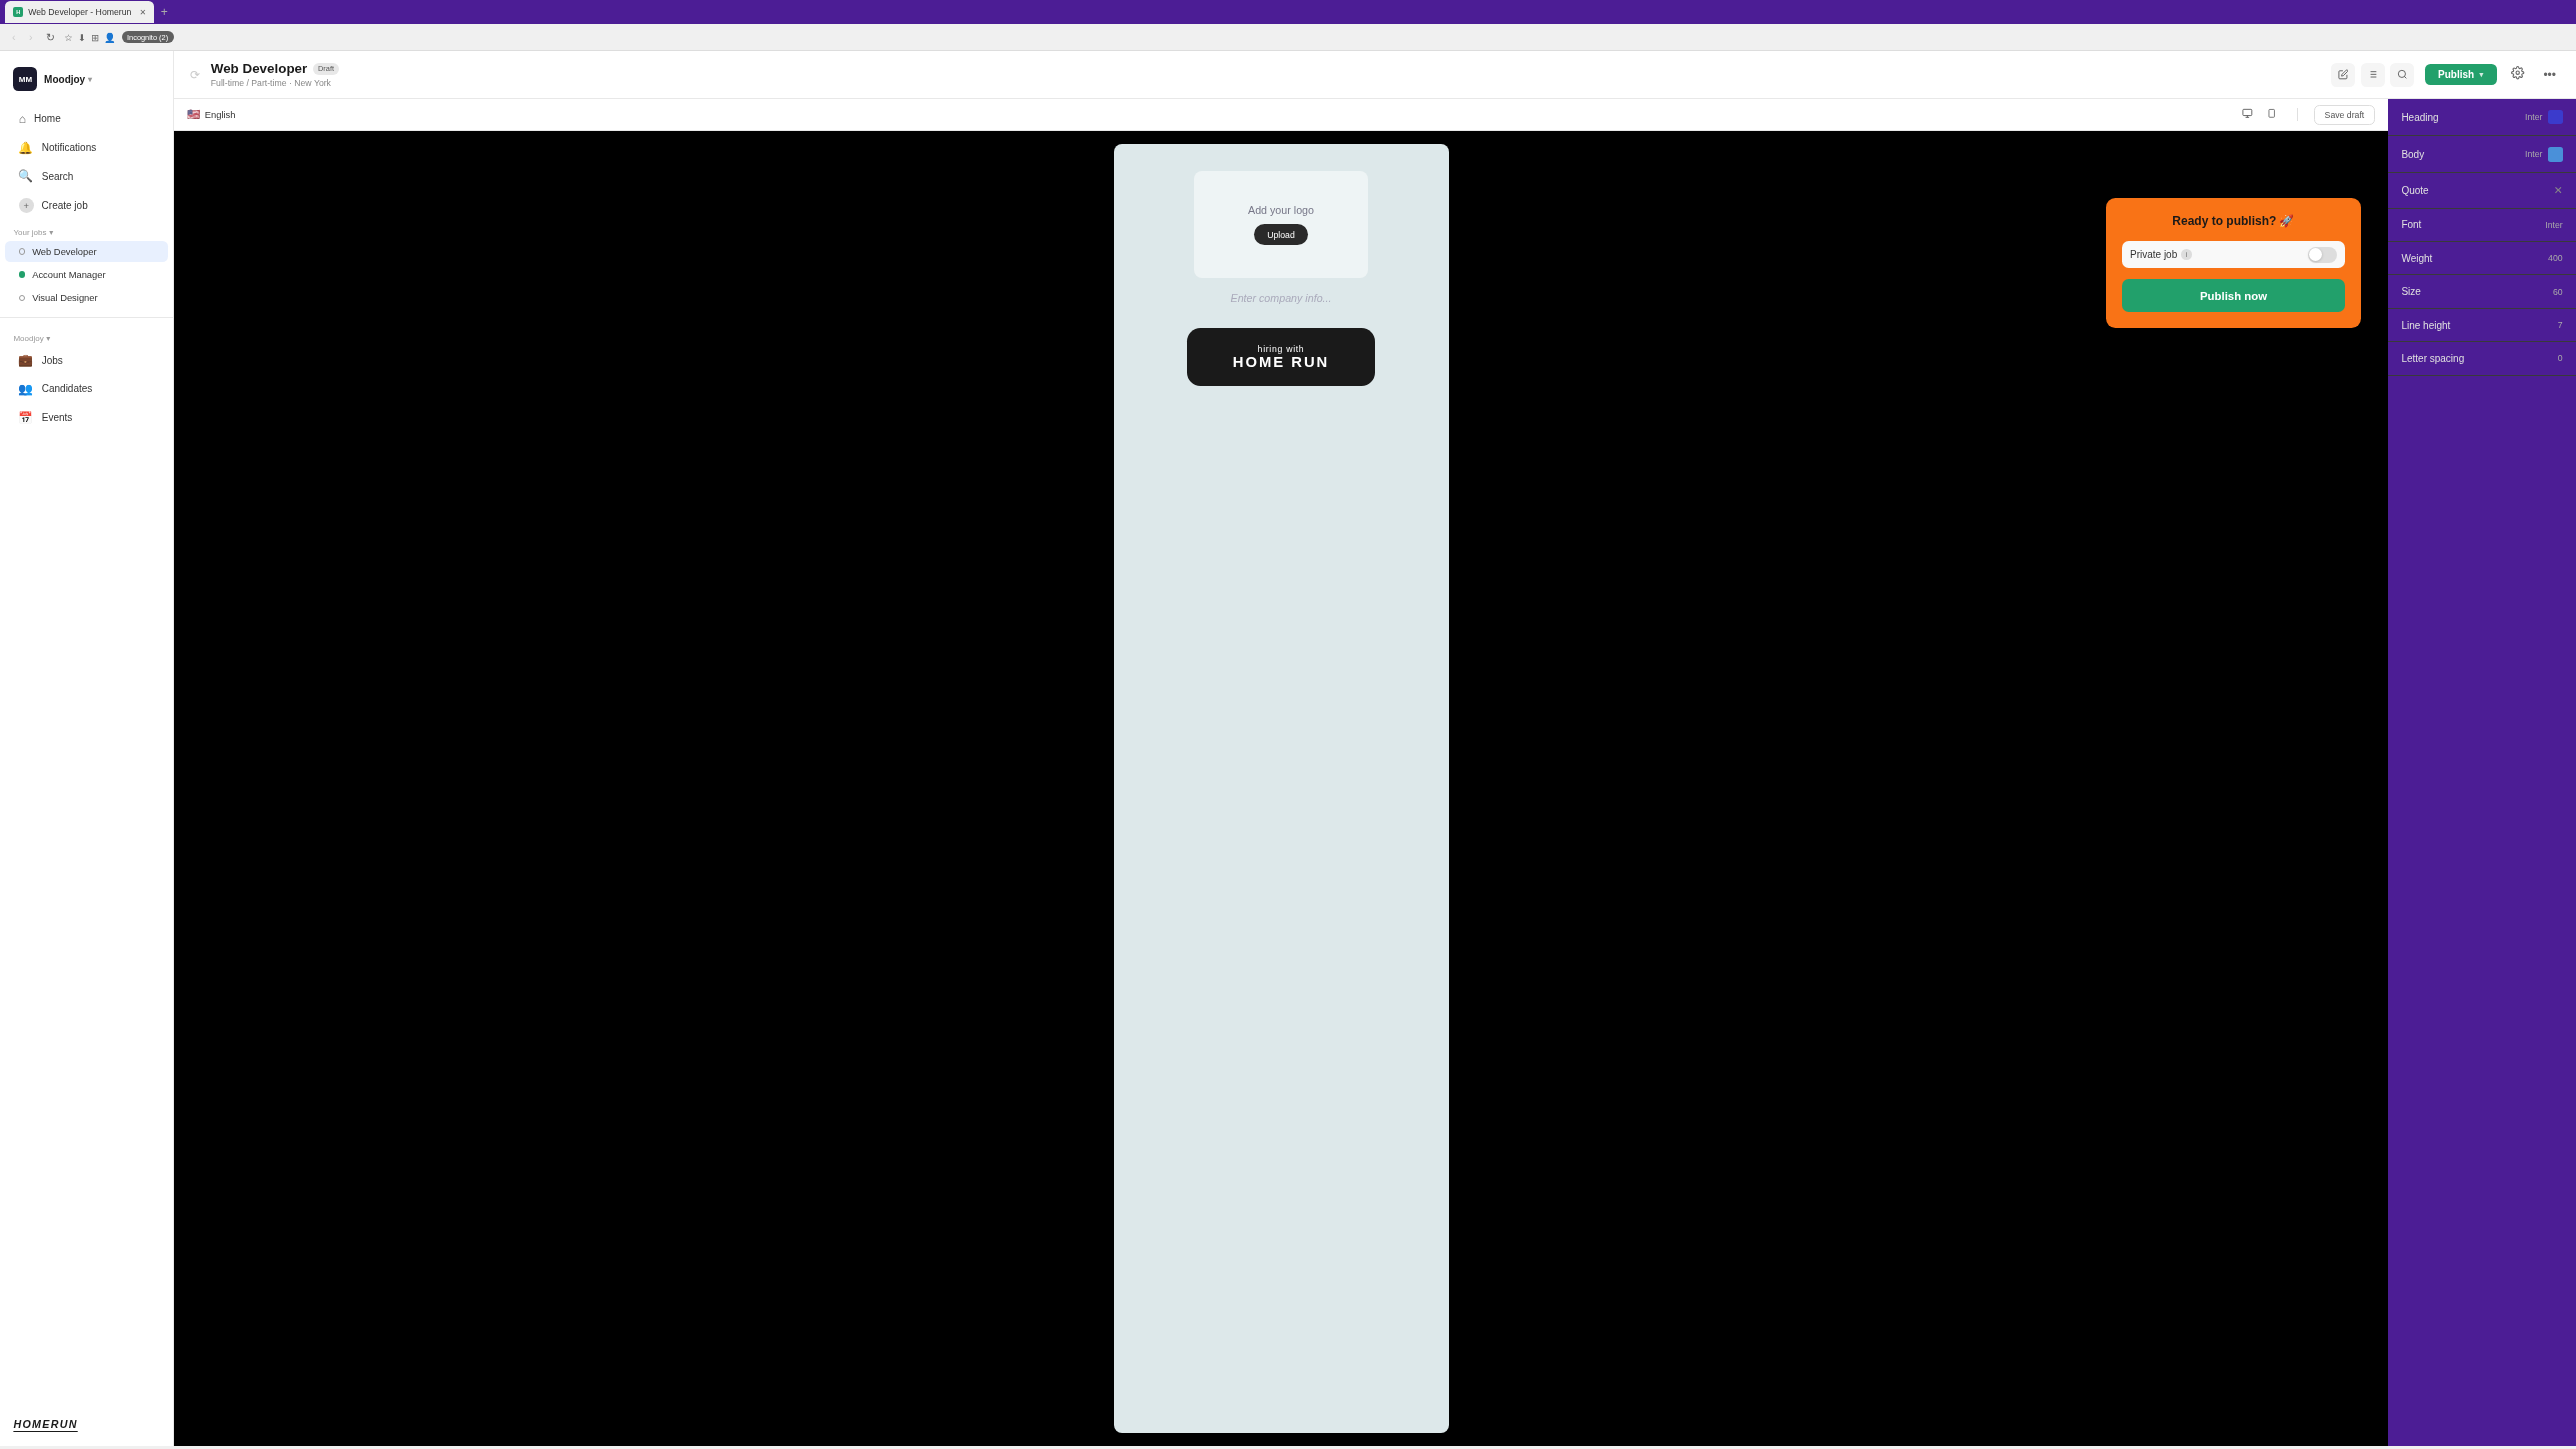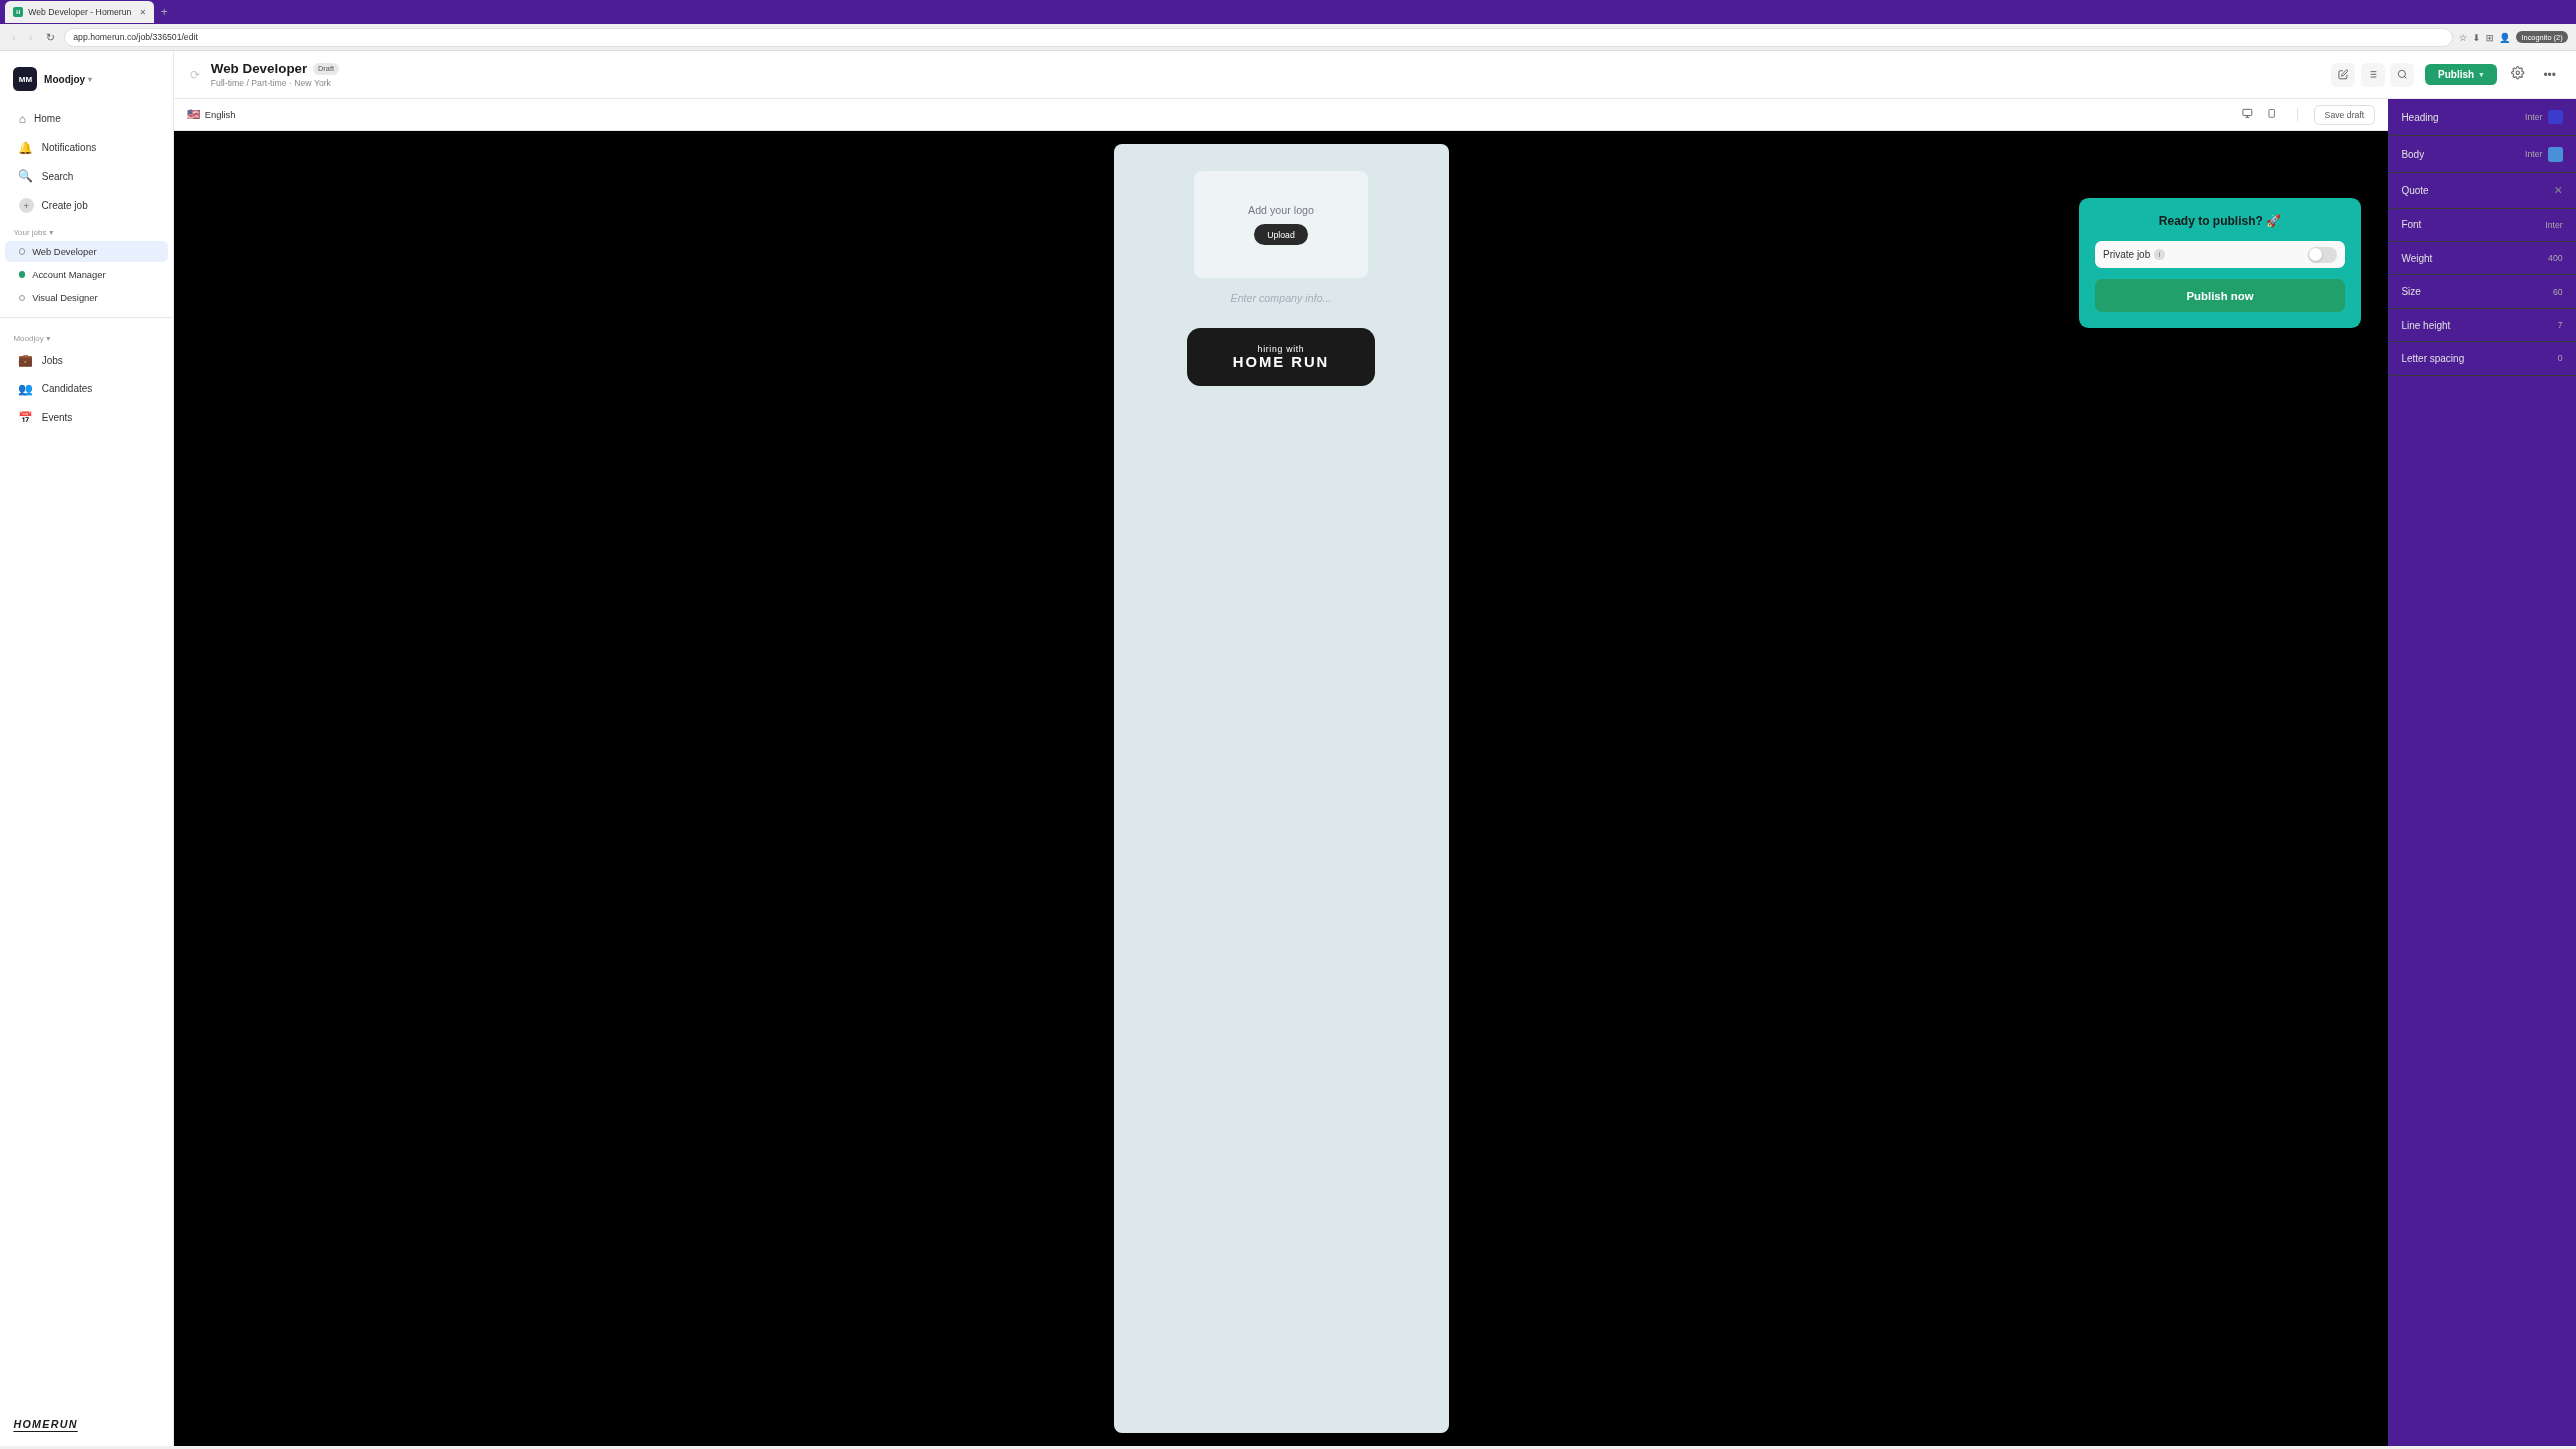--- a/index.html
+++ b/index.html
@@ -395,22 +395,22 @@
       color: #888;
       font-size: 10.7px;
       cursor: pointer;
     }
 
     
     .publish-popup {
       position: absolute;
       top: 99px;
       right: 215px;
-      width: 282px;
-      background: #14b8a6;
+      width: 255px;
+      background: #f97316;
       border-radius: 9.4px;
       box-shadow: 0 5.4px 27px rgba(0,0,0,0.18);
       padding: 16px;
       z-index: 100;
     }
     .publish-popup-title {
       font-size: 12px;
       font-weight: 600;
       color: #1a1a1a;
       text-align: center;
@@ -482,23 +482,20 @@
     <span>Web Developer - Homerun</span>
     <span class="tab-close">✕</span>
   </div>
   <span class="tab-new">+</span>
 </div>
 
 <div class="nav-bar">
   <button class="nav-btn" disabled="">‹</button>
   <button class="nav-btn" disabled="">›</button>
   <button class="nav-btn">↻</button>
-  <div class="address-bar">
-    <span>app.homerun.co/job/336501/edit</span>
-  </div>
   <div class="nav-actions">
     <span>☆</span>
     <span>⬇</span>
     <span>⊞</span>
     <span>👤</span>
     <span class="incognito-badge">Incognito (2)</span>
   </div>
 </div>
 
 <div class="app-container">

